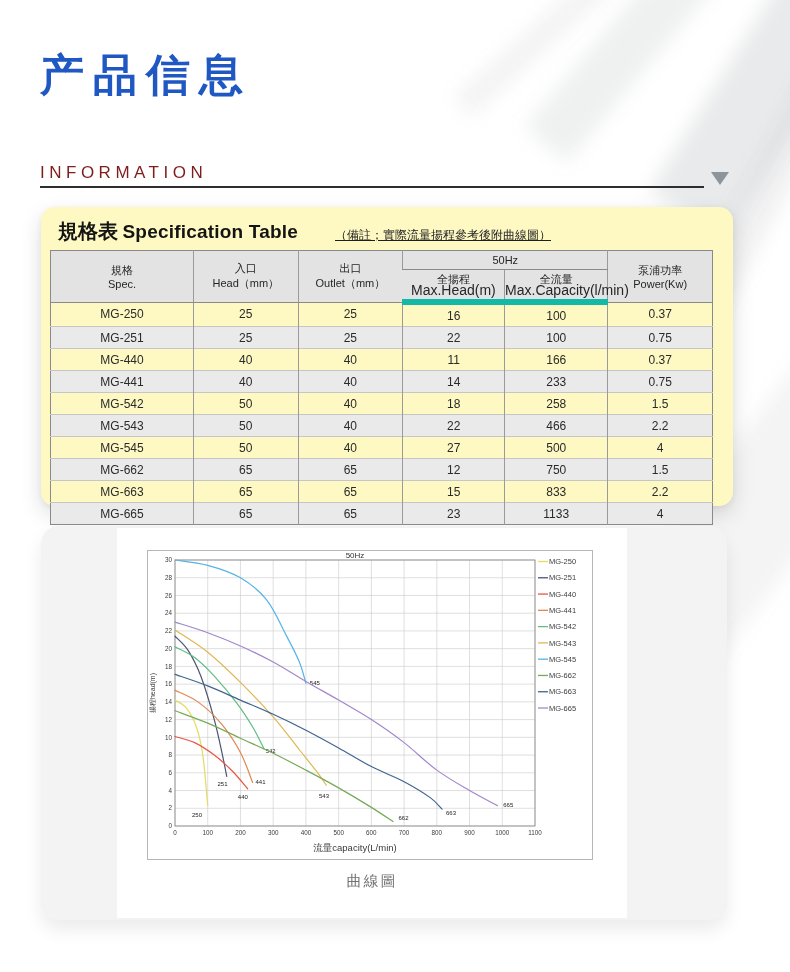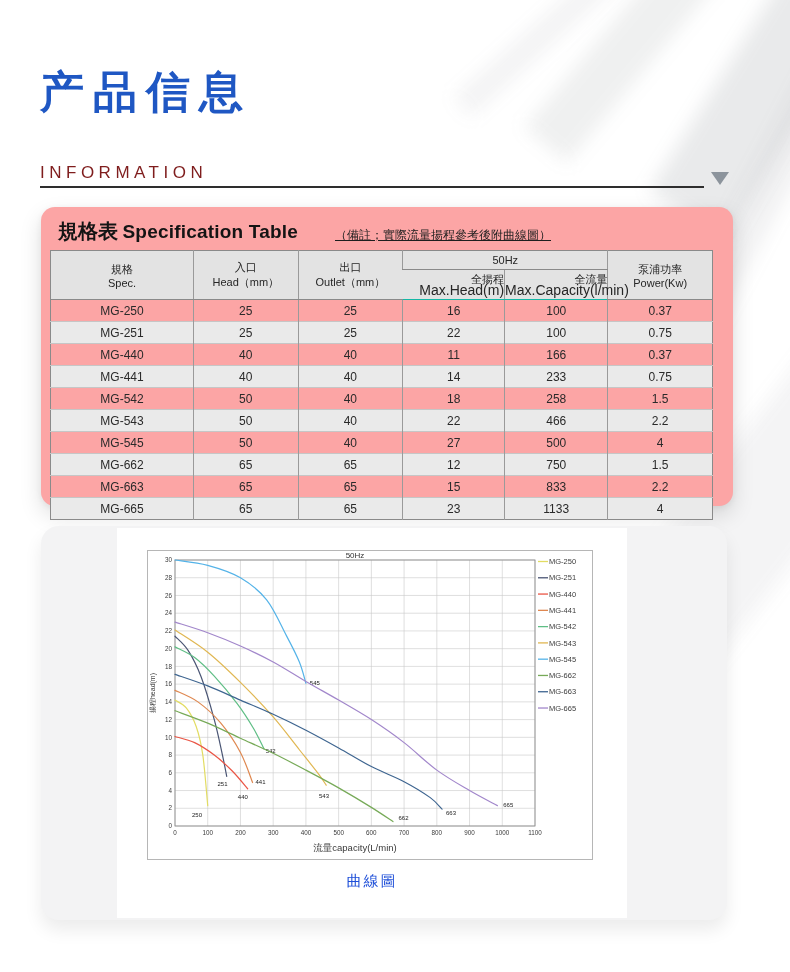--- a/index.html
+++ b/index.html
@@ -7,52 +7,52 @@
   .page{position:relative;width:790px;height:972px;background:#fff;overflow:hidden;}
 
   
   .leaf{position:absolute;pointer-events:none;filter:blur(9px);}
   .leaf.l1{right:-30px;top:-90px;width:90px;height:330px;background:rgba(100,105,112,.14);transform:rotate(32deg);}
   .leaf.l2{right:120px;top:-120px;width:55px;height:300px;background:rgba(100,105,112,.10);transform:rotate(40deg);}
   .leaf.l3{right:30px;top:60px;width:40px;height:360px;background:rgba(100,105,112,.09);transform:rotate(28deg);}
   .leaf.l4{right:-60px;top:260px;width:120px;height:420px;background:rgba(100,105,112,.07);transform:rotate(38deg);}
   .leaf.l5{right:240px;top:-60px;width:26px;height:200px;background:rgba(100,105,112,.08);transform:rotate(48deg);}
 
-  .page-title{position:absolute;left:40px;top:68px;font-size:44px;font-weight:800;color:#1f57c3;letter-spacing:9px;line-height:1.1;}
+  .page-title{position:absolute;left:40px;top:51px;font-size:44px;font-weight:800;color:#1f57c3;letter-spacing:9px;line-height:1.1;}
   .subtitle{position:absolute;left:40px;top:163px;font-size:17px;letter-spacing:4.5px;color:#7f1d1d;font-weight:500;}
   .rule{position:absolute;left:40px;top:186px;width:664px;height:2px;background:#2e2e2e;}
   .tri{position:absolute;left:711px;top:172px;width:0;height:0;border-left:9px solid transparent;border-right:9px solid transparent;border-top:13px solid #8c949c;}
 
   
-  .spec-card{position:absolute;left:41px;top:207px;width:692px;height:299px;background:#fca5a5;border-radius:14px;
+  .spec-card{position:absolute;left:41px;top:207px;width:692px;height:299px;background:#fef9c3;border-radius:14px;
     box-shadow:0 9px 22px rgba(0,0,0,.13),0 2px 6px rgba(0,0,0,.06);}
   .spec-title{position:absolute;left:17px;top:11px;color:#141414;white-space:nowrap;}
   .spec-title .cjk-t{font-size:20px;font-weight:700;}
   .spec-title .en-t{font-size:19px;font-weight:700;letter-spacing:.2px;}
   .remark-cjk{position:absolute;left:294px;top:20px;font-size:12px;color:#1e1e1e;white-space:nowrap;text-decoration:underline;}
   .remark-en{position:absolute;left:484px;top:9px;width:200px;font-size:10px;line-height:11.5px;color:#1e1e1e;}
 
   table.spec{position:absolute;left:9px;top:43px;width:663px;border-collapse:collapse;table-layout:fixed;
     border:1px solid #8a8a8a;}
   table.spec th{background:#e3e3e3;font-weight:400;color:#262626;padding:0;}
   table.spec th,table.spec td{border-left:1px solid #9a9a9a;text-align:center;}
   table.spec th:first-child,table.spec td:first-child{border-left:none;}
   tr.freq th{height:18px;font-size:11px;border-bottom:1px solid #8a8a8a;}
-  tr.labels th{height:29px;border-bottom:1px solid #14b8a6;vertical-align:middle;text-align:right;}
+  tr.labels th{height:29px;border-bottom:6px solid #14b8a6;vertical-align:middle;}
   tr.labels .cjk{font-size:11px;line-height:12px;}
   tr.labels .en{font-size:14px;line-height:11px;}
   table.spec td{height:19px;font-size:12px;color:#2a2a2a;border-top:1px solid #c6c6c6;}
   table.spec tr.alt td{background:#eaeaea;}
 
   
   .chart-card{position:absolute;left:41px;top:526px;width:686px;height:394px;background:#f3f3f4;border-radius:18px;
     box-shadow:0 10px 18px rgba(0,0,0,.08);}
   .chart-white{position:absolute;left:76px;top:2px;width:510px;height:390px;background:#fff;}
   .chart-svg{position:absolute;left:30px;top:22px;width:446px;height:310px;display:block;}
-  .chart-caption{position:absolute;left:0;top:344px;width:100%;text-align:center;font-size:15px;letter-spacing:2px;color:#1d4ed8;}
+  .chart-caption{position:absolute;left:0;top:344px;width:100%;text-align:center;font-size:15px;letter-spacing:2px;color:#737373;}
   svg text{font-family:"Liberation Sans", sans-serif;}
 </style>
 </head>
 <body>
 
 <div class="page">
 
   <div class="leaf l1"></div>
   <div class="leaf l2"></div>
   <div class="leaf l3"></div>

